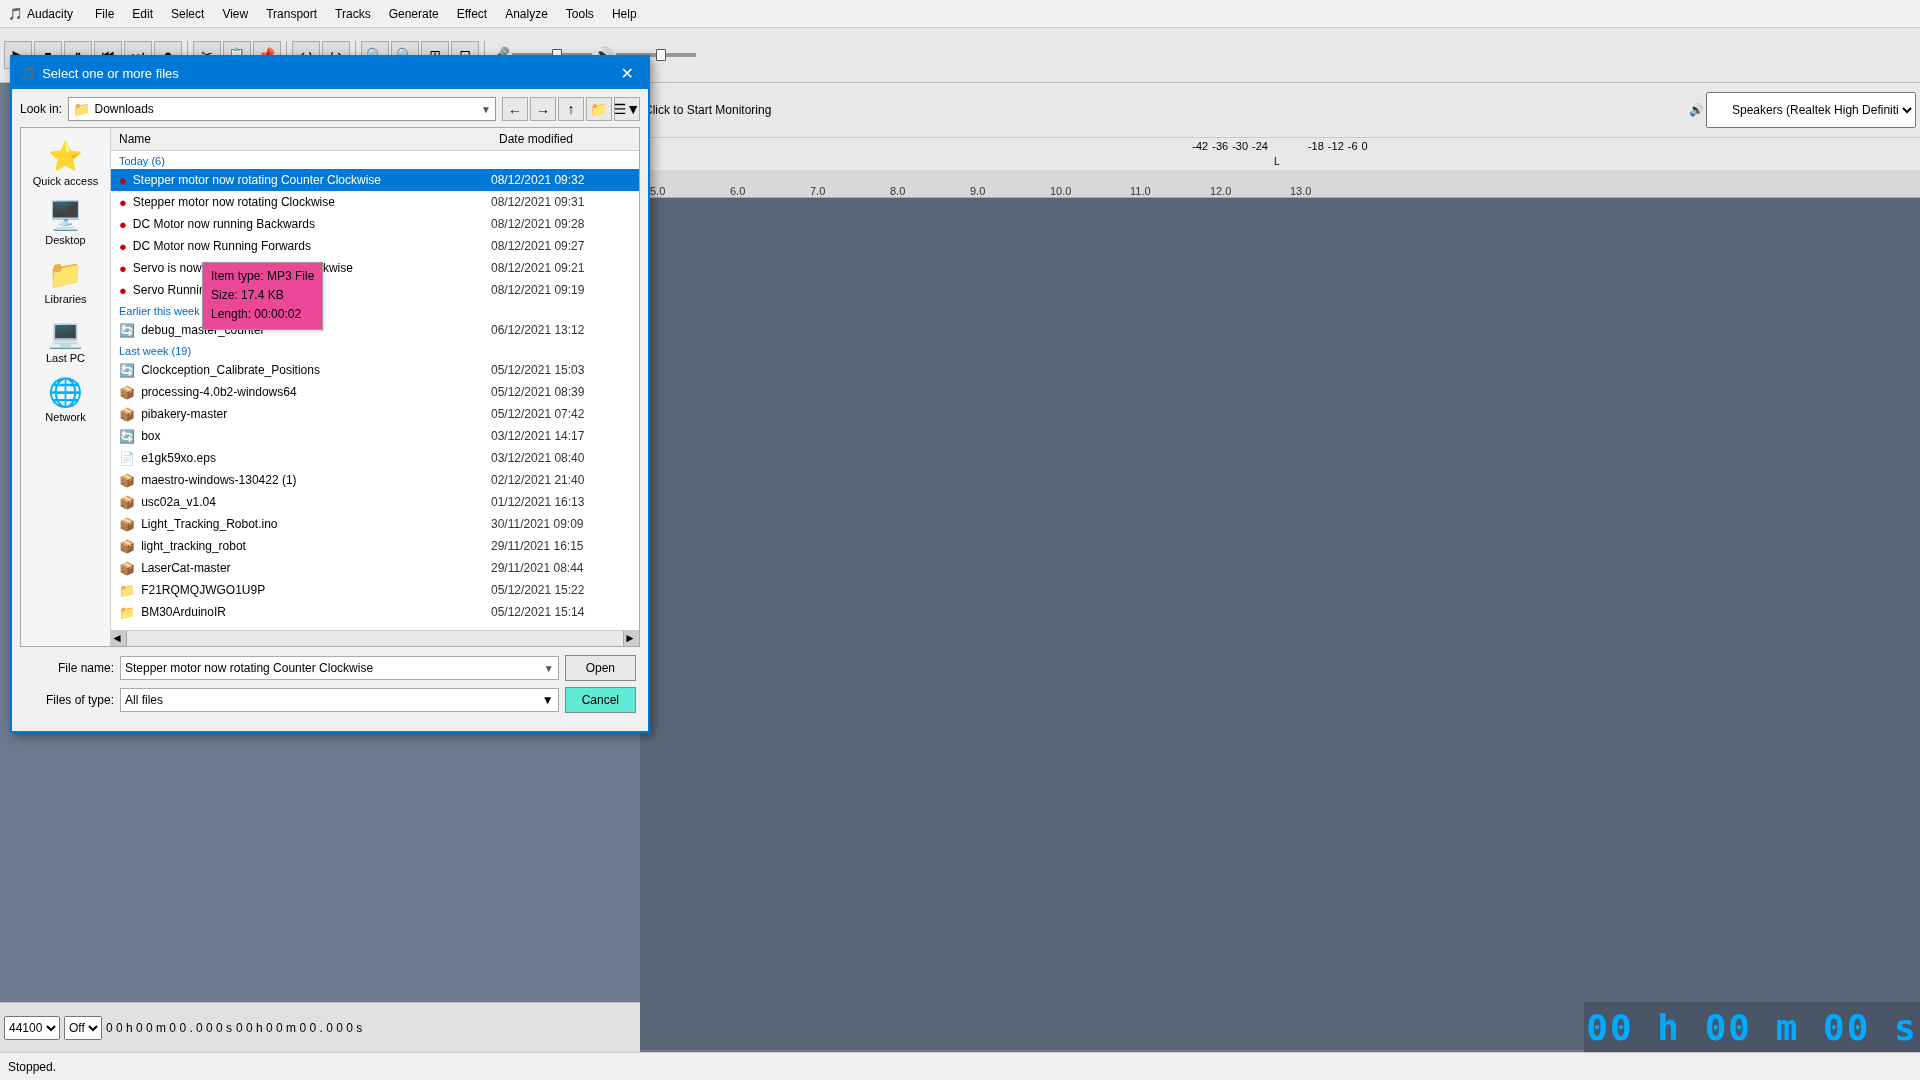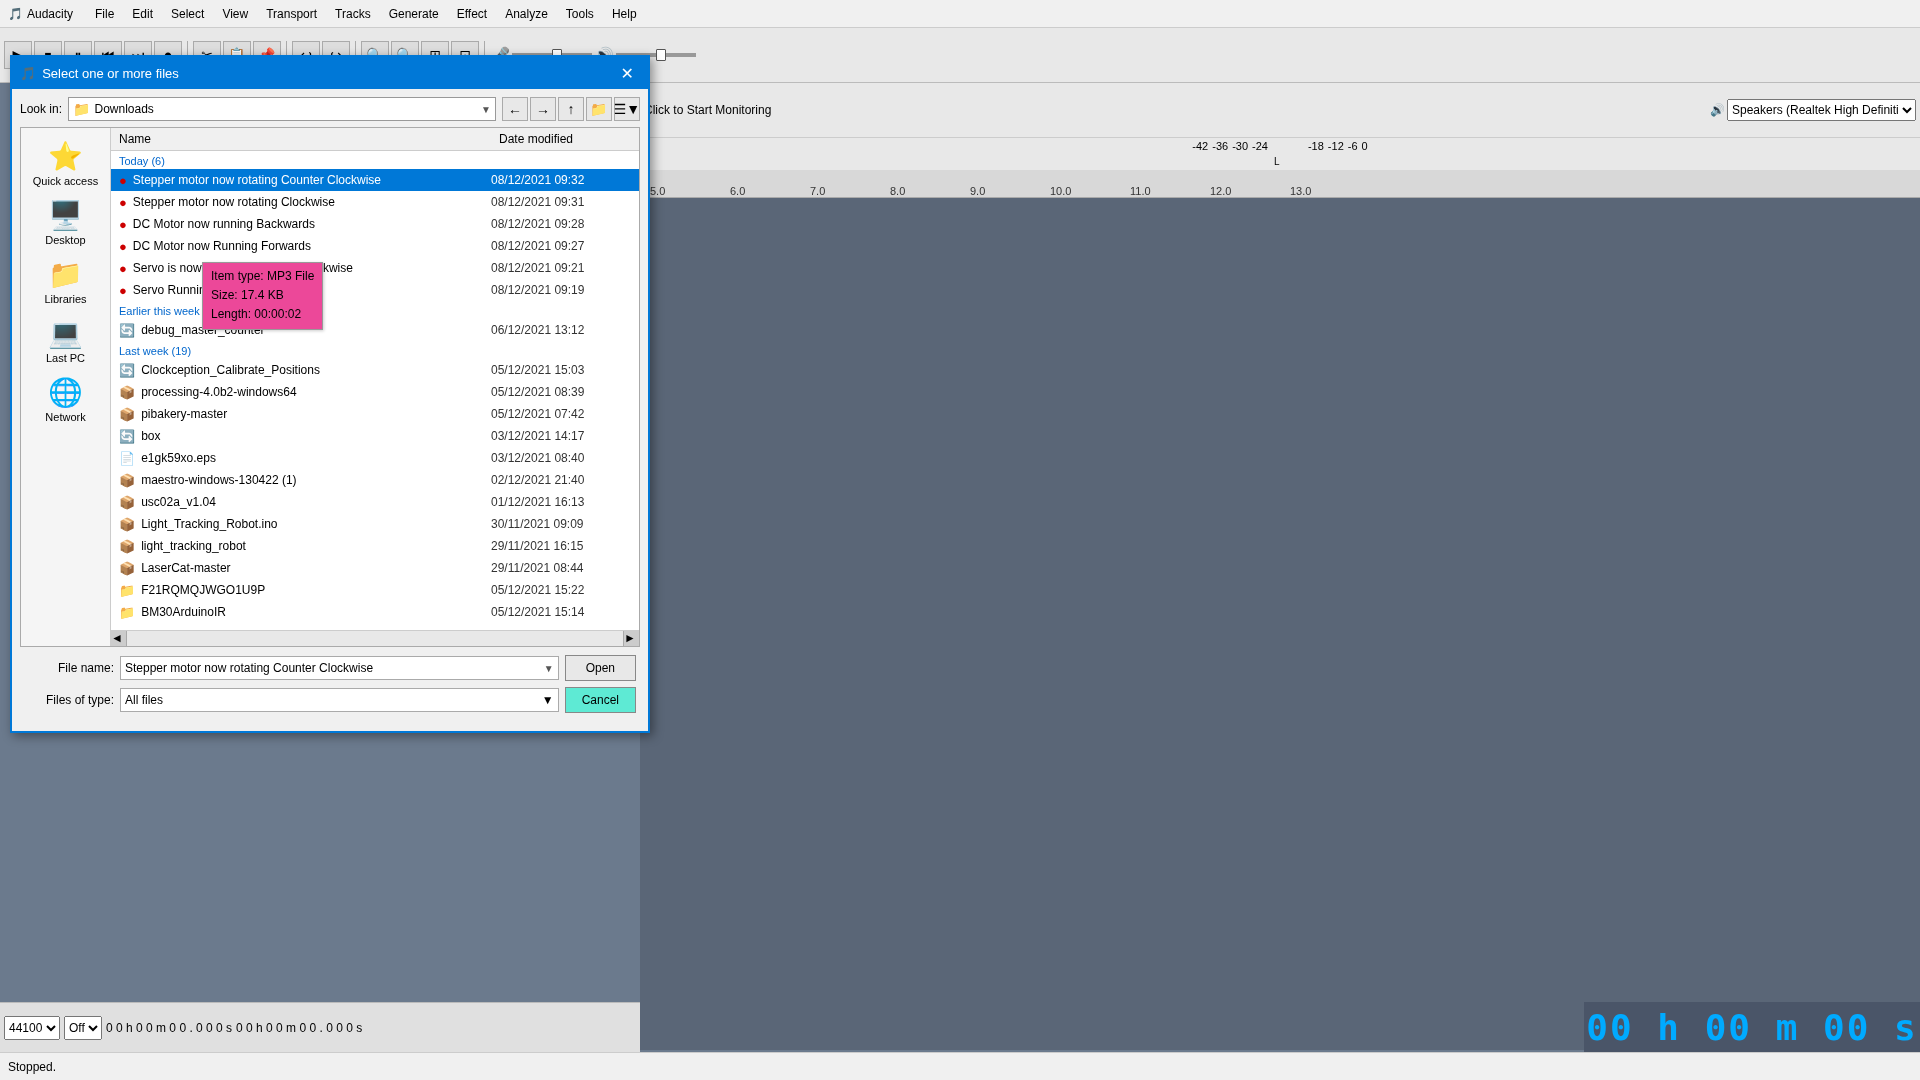--- a/index.html
+++ b/index.html
@@ -549,21 +549,21 @@
         </div>
     </div>
   </div>
 </div>
 
 <div class="monitoring-area">
   <div class="monitor-top">
     <span style="font-size:12px;cursor:pointer;">Click to Start Monitoring</span>
     <div style="display:flex;align-items:center;gap:2px;margin-left:auto;">
       <span>🔊</span>
-      <select style="font-size:12px;height:22px;max-width:220px;">
+      <select style="font-size:12px;height:36px;max-width:220px;padding-left:21px;">
         <option>Speakers (Realtek High Definiti</option>
       </select>
     </div>
   </div>
   <div class="monitor-bottom" style="font-size:11px;padding:2px 4px;display:flex;flex-direction:column;gap:1px;">
     <div style="display:flex;gap:4px;">
       <span style="flex:1;text-align:center;">-42</span>
       <span style="flex:1;text-align:center;">-36</span>
       <span style="flex:1;text-align:center;">-30</span>
       <span style="flex:1;text-align:center;">-24</span>

